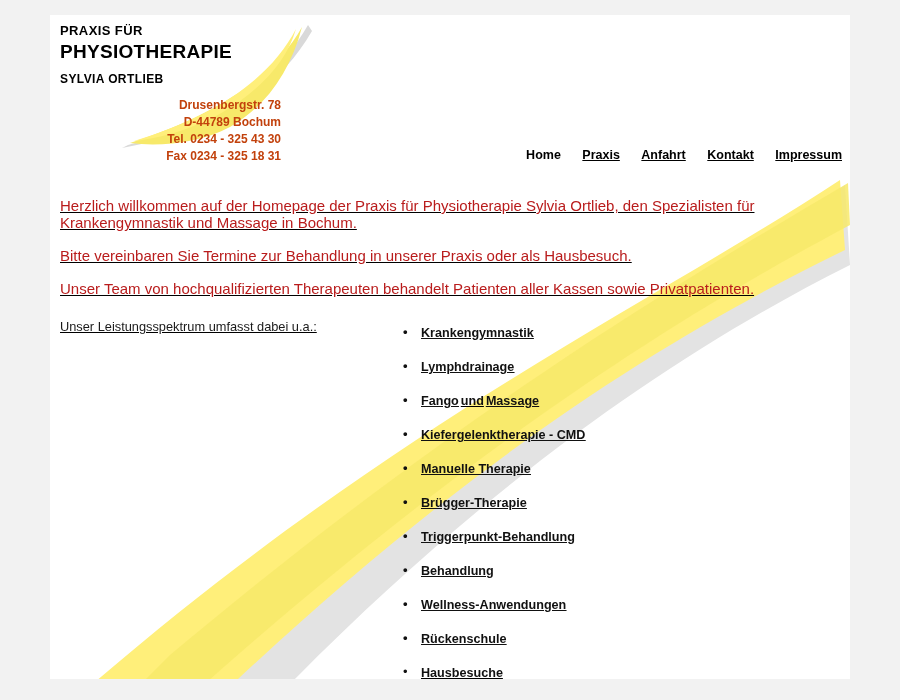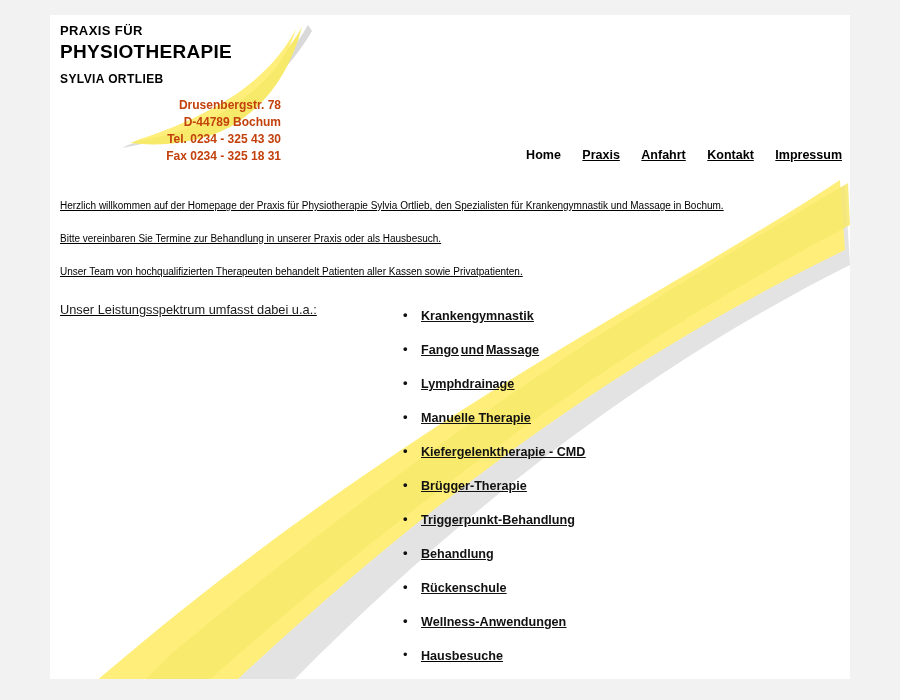--- a/index.html
+++ b/index.html
@@ -90,22 +90,22 @@
   }
   .nav .item.link {
     text-decoration: underline;
   }
   .content {
     position: relative;
     z-index: 4;
     padding: 0 10px;
   }
   p.intro {
-    font-size: 10px;
-    color: #000000;
+    font-size: 15px;
+    color: #b91c1c;
     line-height: 17px;
     margin: 0 0 16px 0;
     max-width: 745px;
   }
   p.intro.first { margin-top: 22px; }
   .two-col {
     display: flex;
     margin-top: 20px;
   }
   .left-col {
@@ -201,27 +201,27 @@
   <div class="content">
     <p class="intro first">Herzlich willkommen auf der Homepage der Praxis für Physiotherapie Sylvia Ortlieb, den Spezialisten für Krankengymnastik und Massage in Bochum.</p>
     <p class="intro">Bitte vereinbaren Sie Termine zur Behandlung in unserer Praxis oder als Hausbesuch.</p>
     <p class="intro">Unser Team von hochqualifizierten Therapeuten behandelt Patienten aller Kassen sowie Privatpatienten.</p>
 
     <div class="two-col">
       <div class="left-col">Unser Leistungsspektrum umfasst dabei u.a.:</div>
       <div class="right-col">
         <ul class="services">
           <li><span class="lnk">Krankengymnastik</span></li>
+          <li><span class="lnk">Lymphdrainage</span></li>
           <li><span class="lnk">Fango</span><span class="sep-word">und</span><span class="lnk">Massage</span></li>
-          <li><span class="lnk">Lymphdrainage</span></li>
+          <li><span class="lnk">Kiefergelenktherapie - CMD</span></li>
           <li><span class="lnk">Manuelle Therapie</span></li>
-          <li><span class="lnk">Kiefergelenktherapie - CMD</span></li>
           <li><span class="lnk">Brügger-Therapie</span></li>
           <li><span class="lnk">Triggerpunkt-Behandlung</span></li>
           <li><span class="lnk">Behandlung</span></li>
+          <li><span class="lnk">Wellness-Anwendungen</span></li>
           <li><span class="lnk">Rückenschule</span></li>
-          <li><span class="lnk">Wellness-Anwendungen</span></li>
           <li class="nolink"><span class="plain">Hausbesuche</span></li>
         </ul>
       </div>
     </div>
   </div>
 </div>
 
 </body></html>

